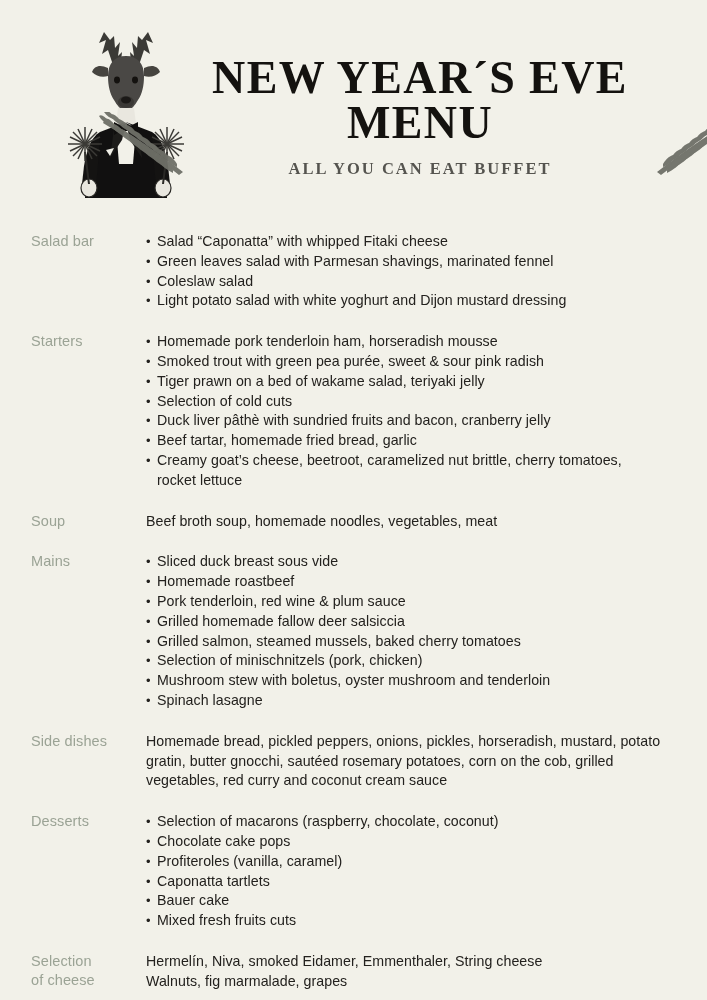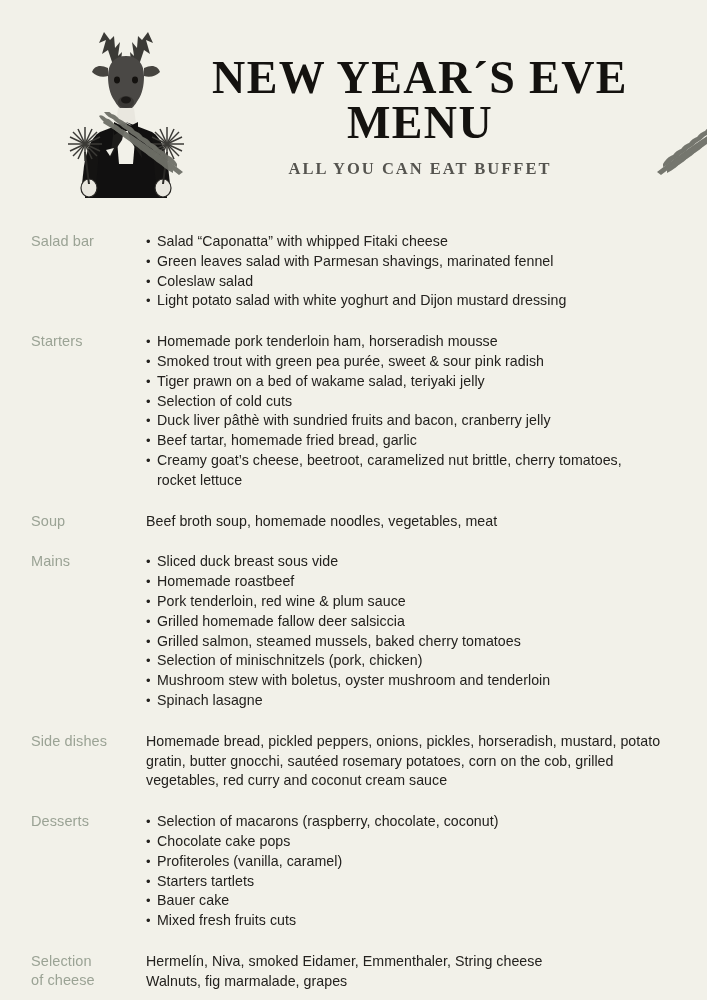--- a/index.html
+++ b/index.html
@@ -325,21 +325,21 @@
         <div class="section-items">
           <p class="item plain">Homemade bread, pickled peppers, onions, pickles, horseradish, mustard, potato gratin, butter gnocchi, sautéed rosemary potatoes, corn on the cob, grilled vegetables, red curry and coconut cream sauce</p>
         </div>
       </div>
       <div class="section">
         <div class="section-label">Desserts</div>
         <div class="section-items">
           <p class="item bulleted">Selection of macarons (raspberry, chocolate, coconut)</p>
           <p class="item bulleted">Chocolate cake pops</p>
           <p class="item bulleted">Profiteroles (vanilla, caramel)</p>
-          <p class="item bulleted">Starters tartlets</p>
+          <p class="item bulleted">Caponatta tartlets</p>
           <p class="item bulleted">Bauer cake</p>
           <p class="item bulleted">Mixed fresh fruits cuts</p>
         </div>
       </div>
       <div class="section">
         <div class="section-label">Selection
 of cheese</div>
         <div class="section-items">
           <p class="item plain">Hermelín, Niva, smoked Eidamer, Emmenthaler, String cheese</p>
           <p class="item plain">Walnuts, fig marmalade, grapes</p>

